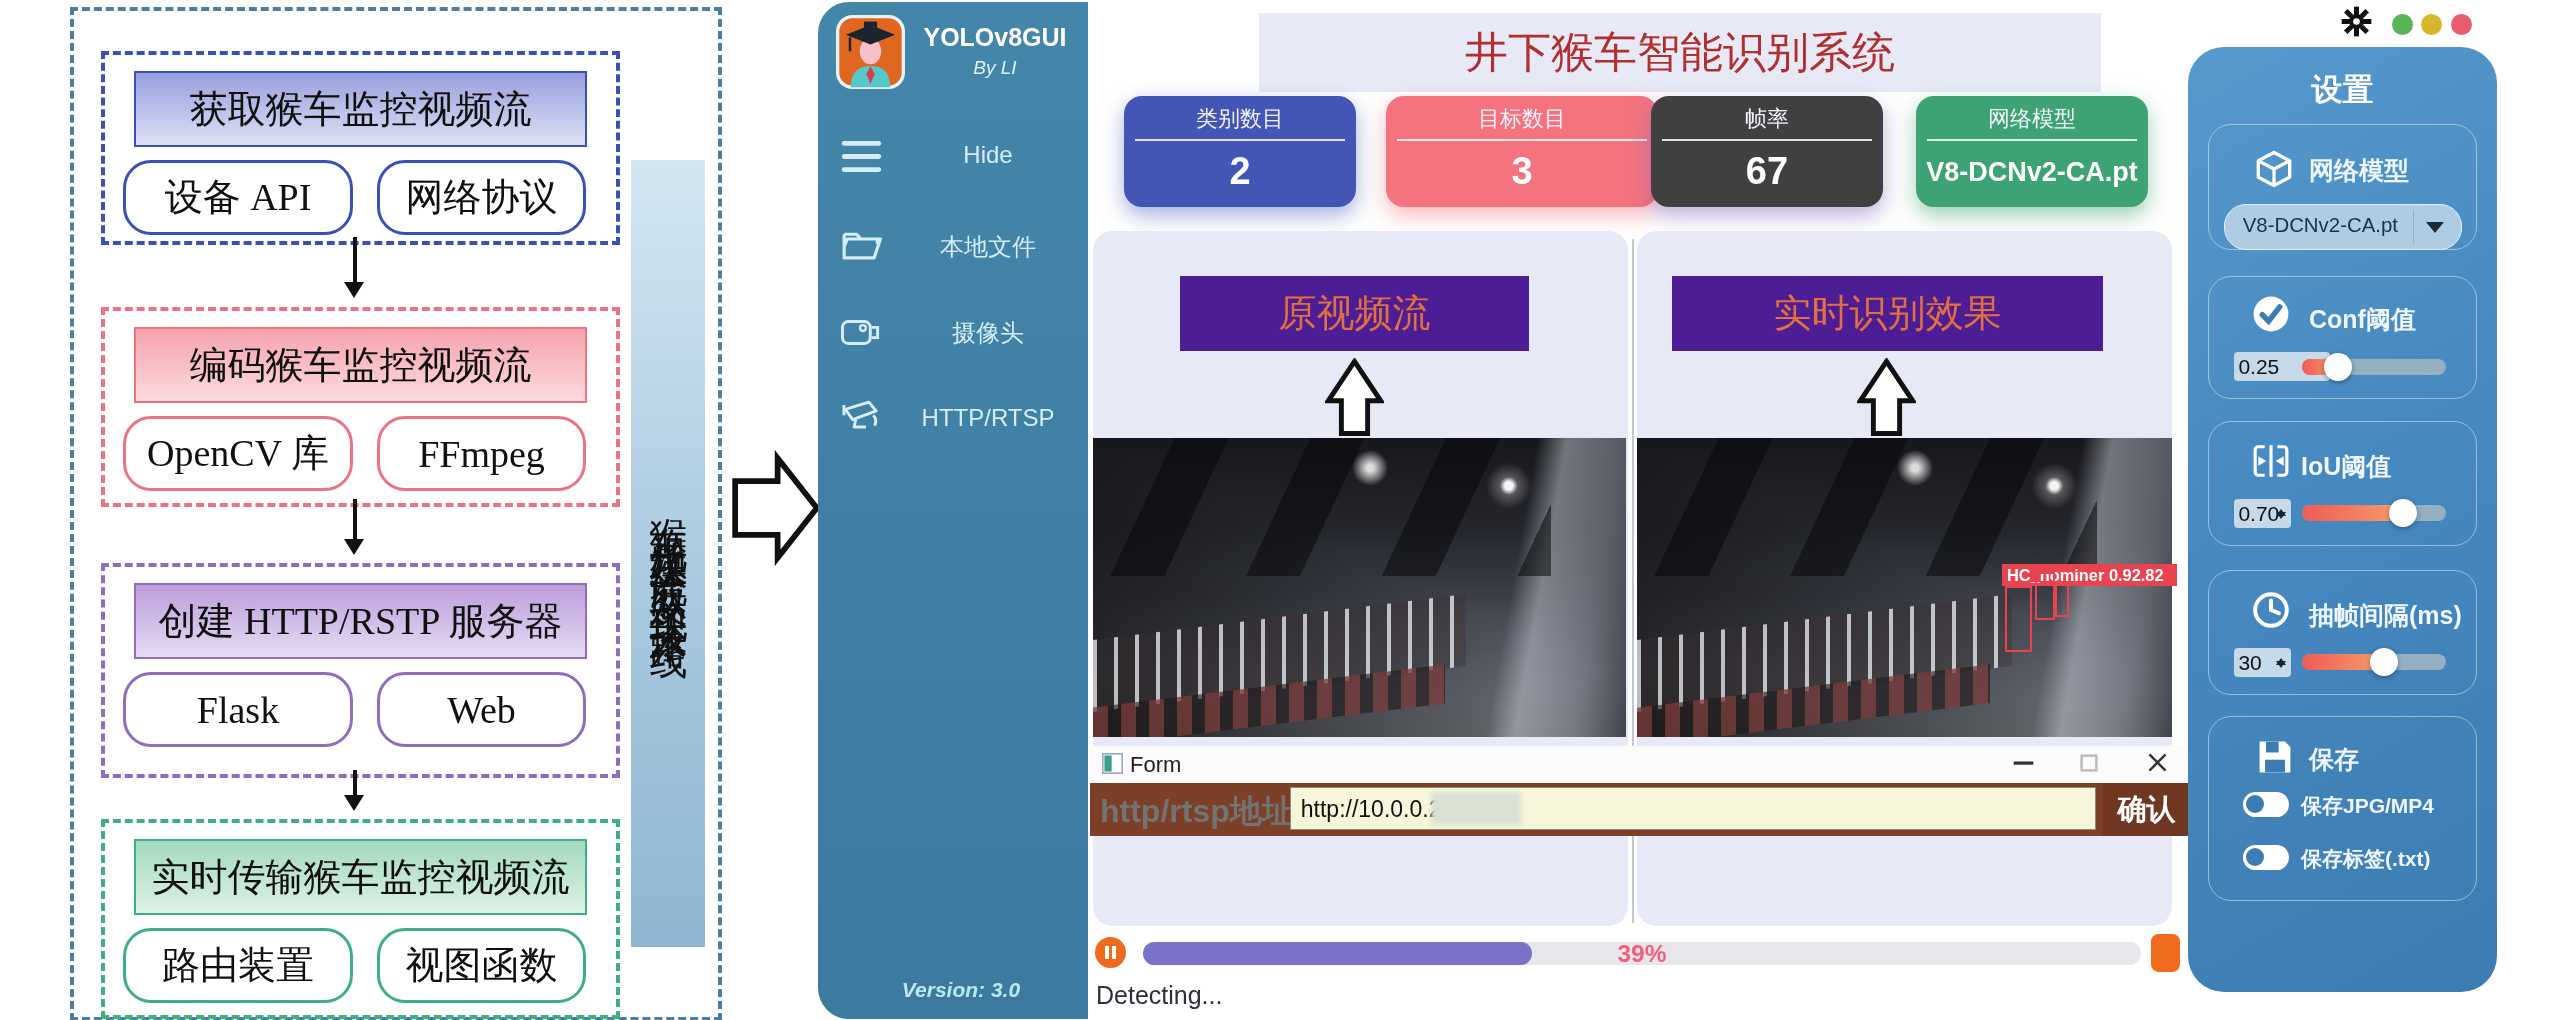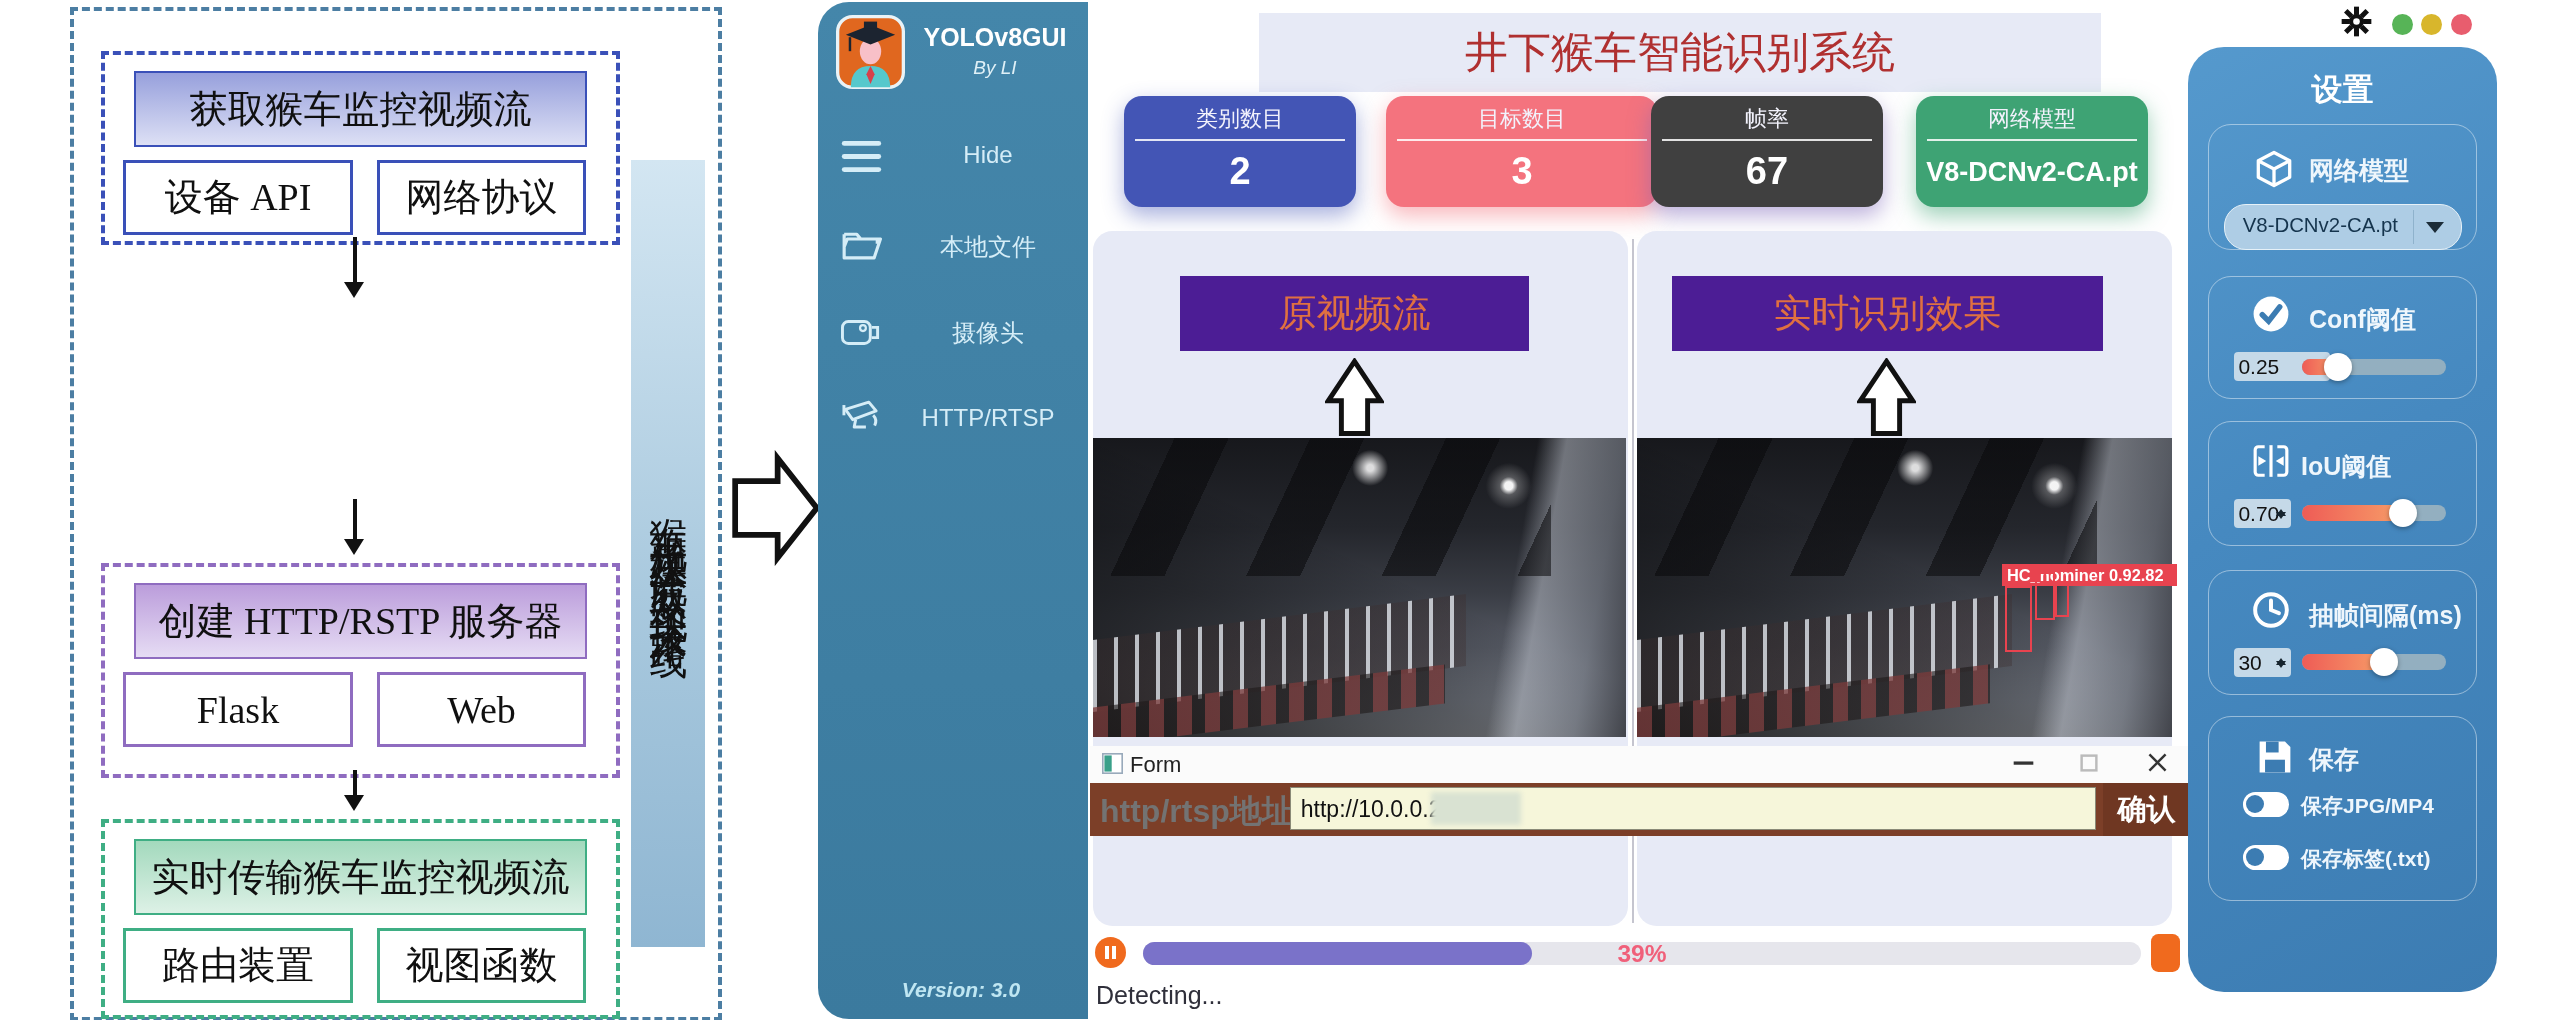--- a/index.html
+++ b/index.html
@@ -21,21 +21,21 @@
   .fc-g4{top:819px;height:192px;border:4.1px dashed #3fae84;}
   .fc-title{position:absolute;left:29px;right:29px;top:16.4px;height:72px;
             display:flex;align-items:center;justify-content:center;
             font-family:"Liberation Serif","DejaVu Serif",serif;font-size:38px;color:#101010;}
   .fc-g1 .fc-title{background:linear-gradient(180deg,#97a0dc,#dde0f5);border:2.5px solid #3a50b8;}
   .fc-g2 .fc-title{background:linear-gradient(180deg,#f5a3ad,#fbdadd);border:2.5px solid #ee7381;}
   .fc-g3 .fc-title{background:linear-gradient(180deg,#bb9ddb,#e6dcf4);border:2.5px solid #8f6cc0;}
   .fc-g4 .fc-title{background:linear-gradient(180deg,#a3d9bd,#ddf1e6);border:2.5px solid #3fae84;}
   .fc-item{position:absolute;top:105px;height:69px;background:#fff;
            display:flex;align-items:center;justify-content:center;
-           font-family:"Liberation Serif","DejaVu Serif",serif;font-size:38px;color:#101010;}
+           font-family:"Liberation Serif","DejaVu Serif",serif;font-size:38px;color:#101010;border-radius:28px;}
   .fc-item.a{left:18px;width:224px;}
   .fc-item.b{left:272px;width:203px;}
   .fc-g1 .fc-item{border:3.3px solid #3a50b8;}
   .fc-g2 .fc-item{border:3.3px solid #ee7381;}
   .fc-g3 .fc-item{border:3.3px solid #8f6cc0;}
   .fc-g4 .fc-item{border:3.3px solid #3fae84;}
   .conn{left:353px;width:4.1px;background:#111;}
   .conn::after{content:"";position:absolute;left:-9px;bottom:-14.7px;
                border:10.6px solid transparent;border-top:16.4px solid #111;}
   .c1{top:237px;height:56px;}
@@ -156,20 +156,25 @@
 
   <div class="abs fc-outer"></div>
   <div class="abs fc-side">猴车视频媒体流获取及实现技术路线</div>
 
   <div class="abs fc-group fc-g1">
     <div class="fc-title">获取猴车监控视频流</div>
     <div class="fc-item a">设备 API</div>
     <div class="fc-item b">网络协议</div>
   </div>
   <div class="abs conn c1"></div>
+  <div class="abs fc-group fc-g2">
+    <div class="fc-title">编码猴车监控视频流</div>
+    <div class="fc-item a">OpenCV 库</div>
+    <div class="fc-item b">FFmpeg</div>
+  </div>
   <div class="abs conn c2"></div>
   <div class="abs fc-group fc-g3">
     <div class="fc-title">创建 HTTP/RSTP 服务器</div>
     <div class="fc-item b">Web</div>
     <div class="fc-item a">Flask</div>
   </div>
   <div class="abs conn c3"></div>
   <div class="abs fc-group fc-g4">
     <div class="fc-title">实时传输猴车监控视频流</div>
     <div class="fc-item a">路由装置</div>

